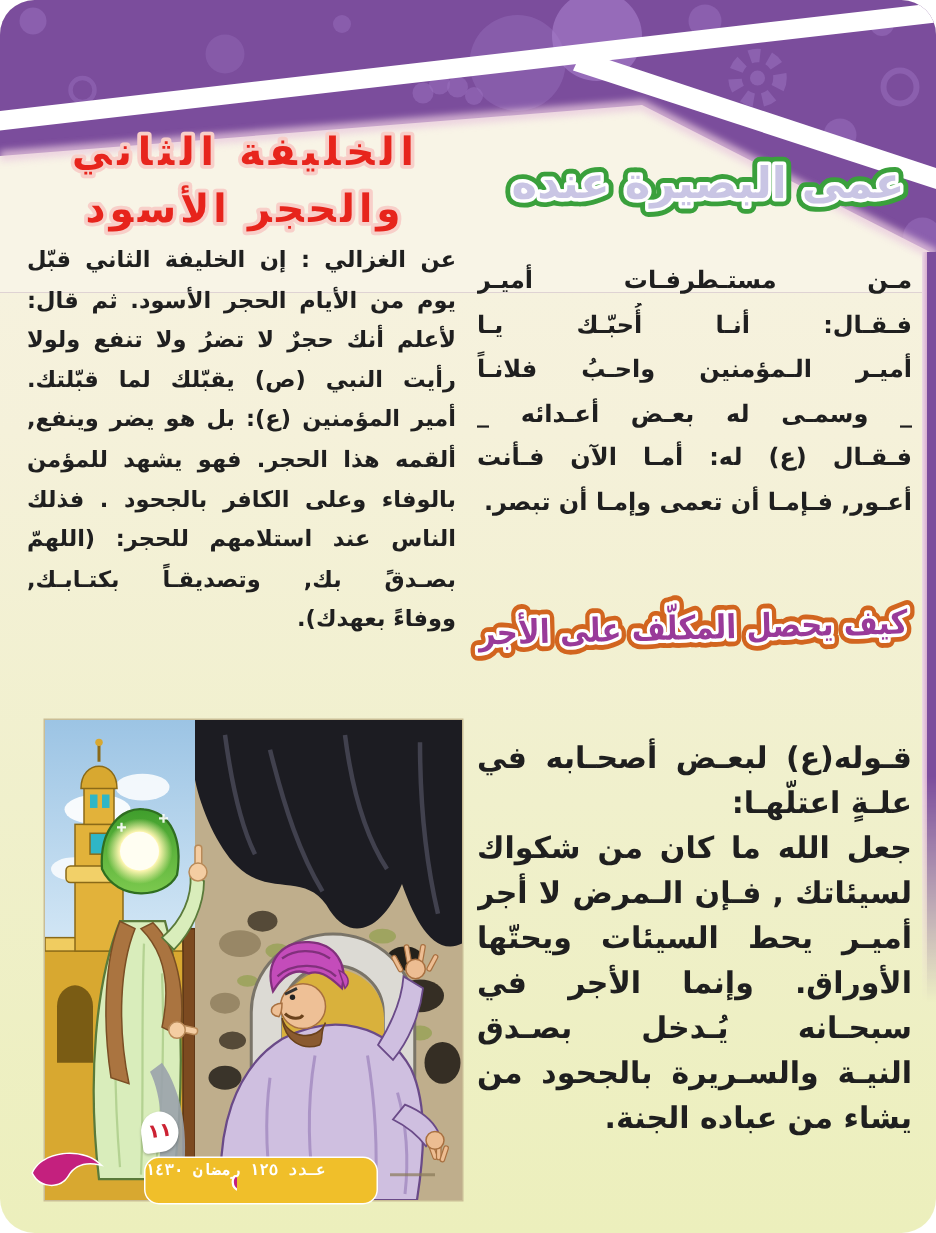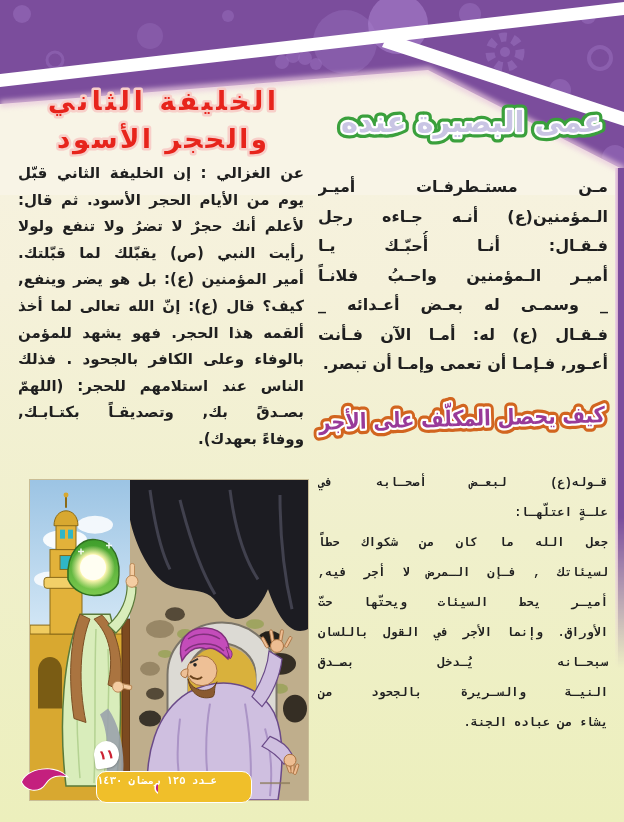--- a/index.html
+++ b/index.html
@@ -1,20 +1,21 @@
 <!DOCTYPE html>
 <html><head>
 <meta charset="utf-8">
 <style>
   * { margin:0; padding:0; box-sizing:border-box; }
   html,body { width:624px; height:822px; }
   #page {
     position:relative; width:624px; height:822px; overflow:hidden;
     background:linear-gradient(180deg,#f8f4e6 0%,#f5f1da 35%,#f0f0cc 65%,#ecefbc 100%);
     font-family:"DejaVu Sans",sans-serif;
+    border-radius:23px;
   }
   svg text { font-family:"DejaVu Sans",sans-serif; font-weight:bold; direction:rtl; }
 
   
   #header-svg { position:absolute; top:0; left:0; }
 
   
   .title-svg { position:absolute; }
   #title-left-svg  { left:30px;  top:76px;  }
   #title-right-svg { left:330px; top:90px;  }
@@ -26,21 +27,21 @@
   .red-title-text { stroke:#f8cfc9; stroke-width:5; stroke-linejoin:round; fill:#e7241c; paint-order:stroke; }
 
   
   .col { position:absolute; direction:rtl; color:#1f1f1f; font-weight:bold; }
   .line { text-align:justify; text-align-last:justify; overflow:hidden; white-space:normal; }
   .para .line:last-child { text-align-last:right; }
   #col-left  { left:18px;  top:160px; width:286px; font-size:15px;  }
   #col-left .line  { line-height:26.6px; height:26.6px; }
   #col-right-s1 { left:318px; top:172px; width:290px; font-size:16px; }
   #col-right-s1 .line { line-height:29.5px; height:29.5px; }
-  #col-right-lower { left:318px; top:468px; width:290px; font-size:12px;font-family:Liberation Mono, monospace; }
+  #col-right-lower { left:318px; top:490px; width:290px; font-size:20px; }
   #col-right-lower .line { line-height:30px; height:30px; }
 
   
   #right-border {
     position:absolute; right:0; top:168px; width:11px; height:500px;
     background:linear-gradient(to left,#7b4d9c 0,#7b4d9c 6px,#d9aed0 6px,#ecd6e4 9px,rgba(236,214,228,0) 9px);
     -webkit-mask-image:linear-gradient(to bottom,#000 70%,transparent 100%);
     mask-image:linear-gradient(to bottom,#000 70%,transparent 100%);
   }
 
@@ -108,21 +109,20 @@
     <text class="red-title-text" x="132" y="72" text-anchor="middle" font-size="26" textLength="210" lengthAdjust="spacing">والحجر الأسود</text>
   </svg>
 
   <svg id="title-right-svg" class="title-svg" width="284" height="64" viewBox="0 0 284 64">
     <text class="stroke-green" x="142" y="42" text-anchor="middle" font-size="29" textLength="262" lengthAdjust="spacingAndGlyphs">عمى البصيرة عنده</text>
     <text class="inner-white-lavender" x="142" y="42" text-anchor="middle" font-size="29" textLength="262" lengthAdjust="spacingAndGlyphs">عمى البصيرة عنده</text>
   </svg>
 
   <div id="col-right-s1" class="col para">
       <div class="line">مـن مستـطرفـات أميـر</div>
-      <div class="line">الـمؤمنين(ع) أنـه جـاءه رجل</div>
       <div class="line">فـقـال: أنـا أُحبّـك يـا</div>
       <div class="line">أميـر الـمؤمنين واحـبُ فلانـاً</div>
       <div class="line">_ وسمـى له بعـض أعـدائه _</div>
       <div class="line">فـقـال (ع) له: أمـا الآن فـأنت</div>
       <div class="line">أعـور, فـإمـا أن تعمى وإمـا أن تبصر.</div>
     </div>
 
   <svg id="subheader-svg" class="title-svg" width="300" height="60" viewBox="0 0 300 60">
     <text class="stroke-orange" x="150" y="38" text-anchor="middle" font-size="22" textLength="286" lengthAdjust="spacingAndGlyphs">كيف يحصل المكلّف على الأجر</text>
     <text class="inner-white-purple" x="150" y="38" text-anchor="middle" font-size="22" textLength="286" lengthAdjust="spacingAndGlyphs">كيف يحصل المكلّف على الأجر</text>
@@ -143,21 +143,20 @@
         <div class="line">يشاء من عباده الجنة.</div>
       </div>
   </div>
 
   <div id="col-left" class="col para">
       <div class="line">عن الغزالي : إن الخليفة الثاني قبّل في</div>
       <div class="line">يوم من الأيام الحجر الأسود. ثم قال: إني</div>
       <div class="line">لأعلم أنك حجرٌ لا تضرُ ولا تنفع ولولا أني</div>
       <div class="line">رأيت النبي (ص) يقبّلك لما قبّلتك. فقال له</div>
       <div class="line">أمير المؤمنين (ع): بل هو يضر وينفع, قال:</div>
-      <div class="line">كيف؟ قال (ع): إنّ الله تعالى لما أخذ</div>
       <div class="line">ألقمه هذا الحجر. فهو يشهد للمؤمن</div>
       <div class="line">بالوفاء وعلى الكافر بالجحود . فذلك قول</div>
       <div class="line">الناس عند استلامهم للحجر: (اللهمّ</div>
       <div class="line">بصـدقً بك, وتصديقـاً بكتـابـك,</div>
       <div class="line">ووفاءً بعهدك).</div>
     </div>
 
   <div id="illustration-box">
     <svg width="278" height="320" viewBox="0 0 278 322" preserveAspectRatio="none">
       <defs>

